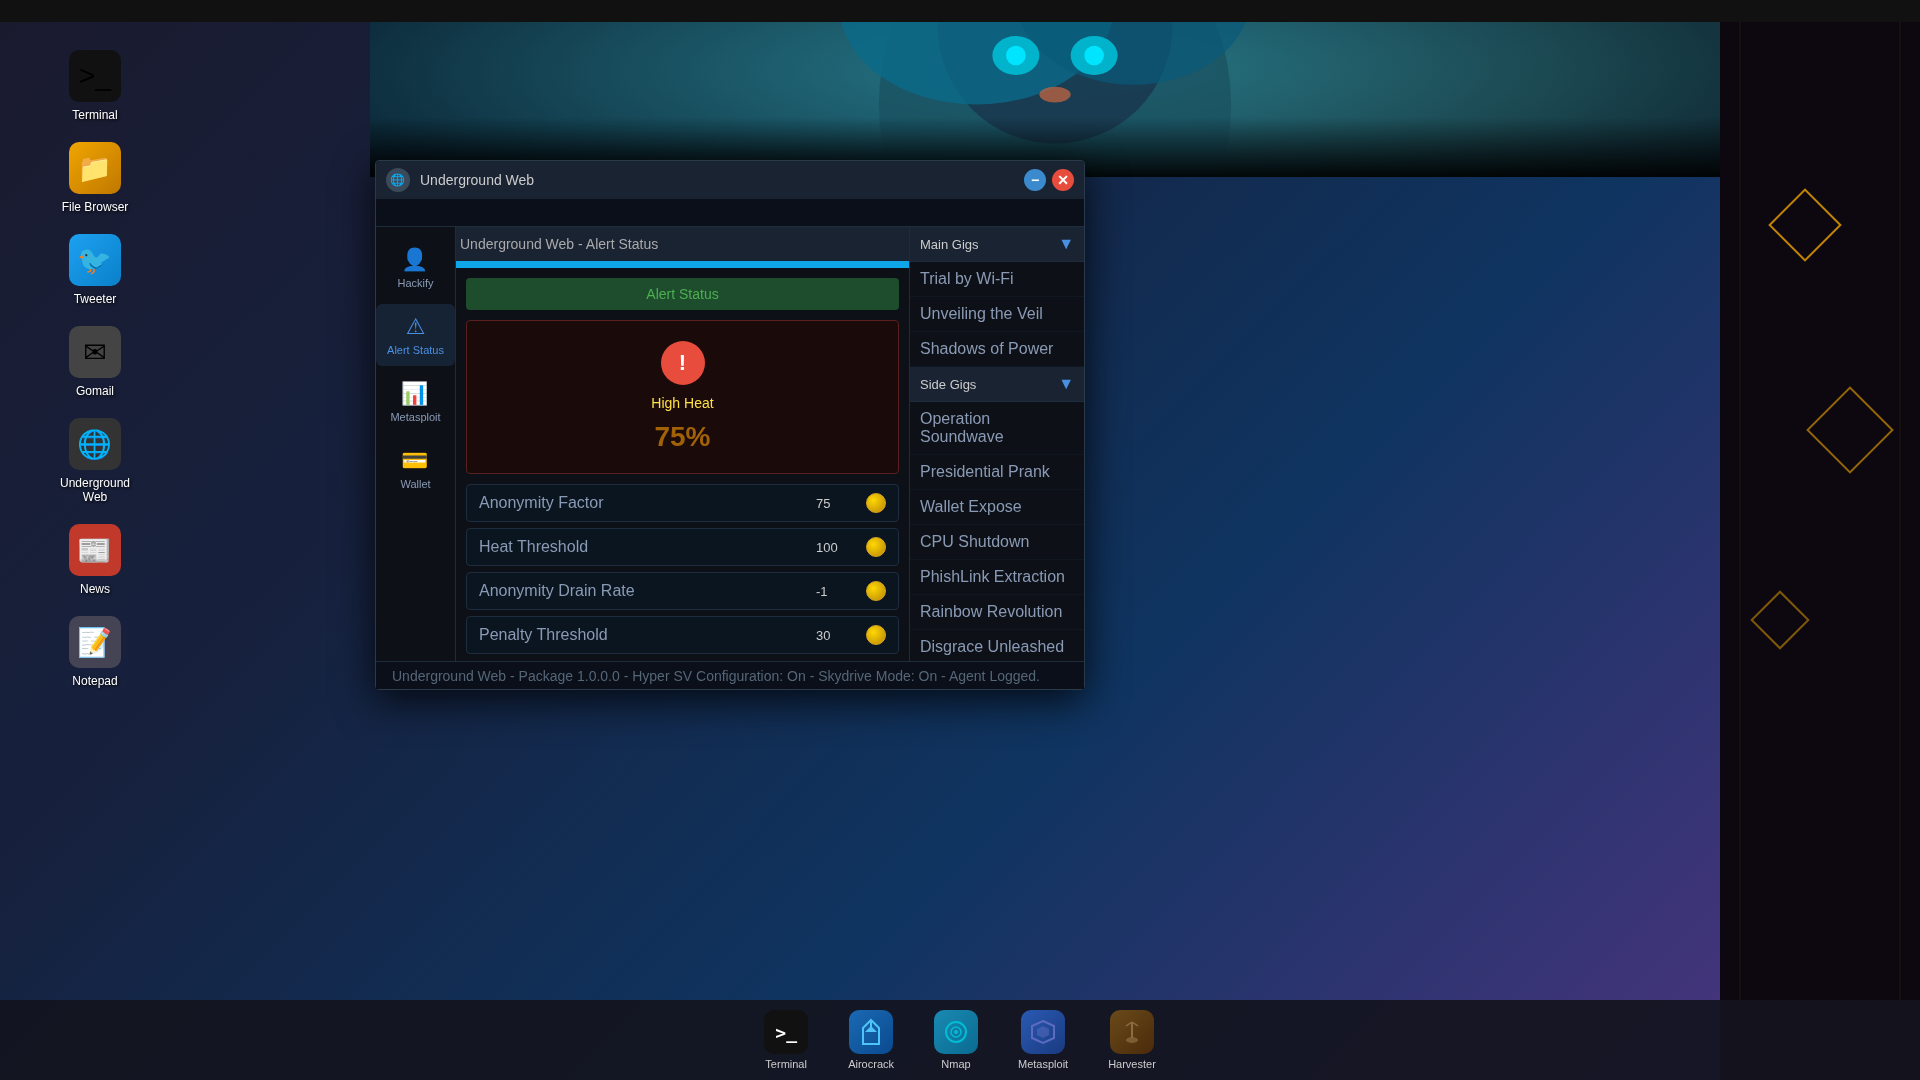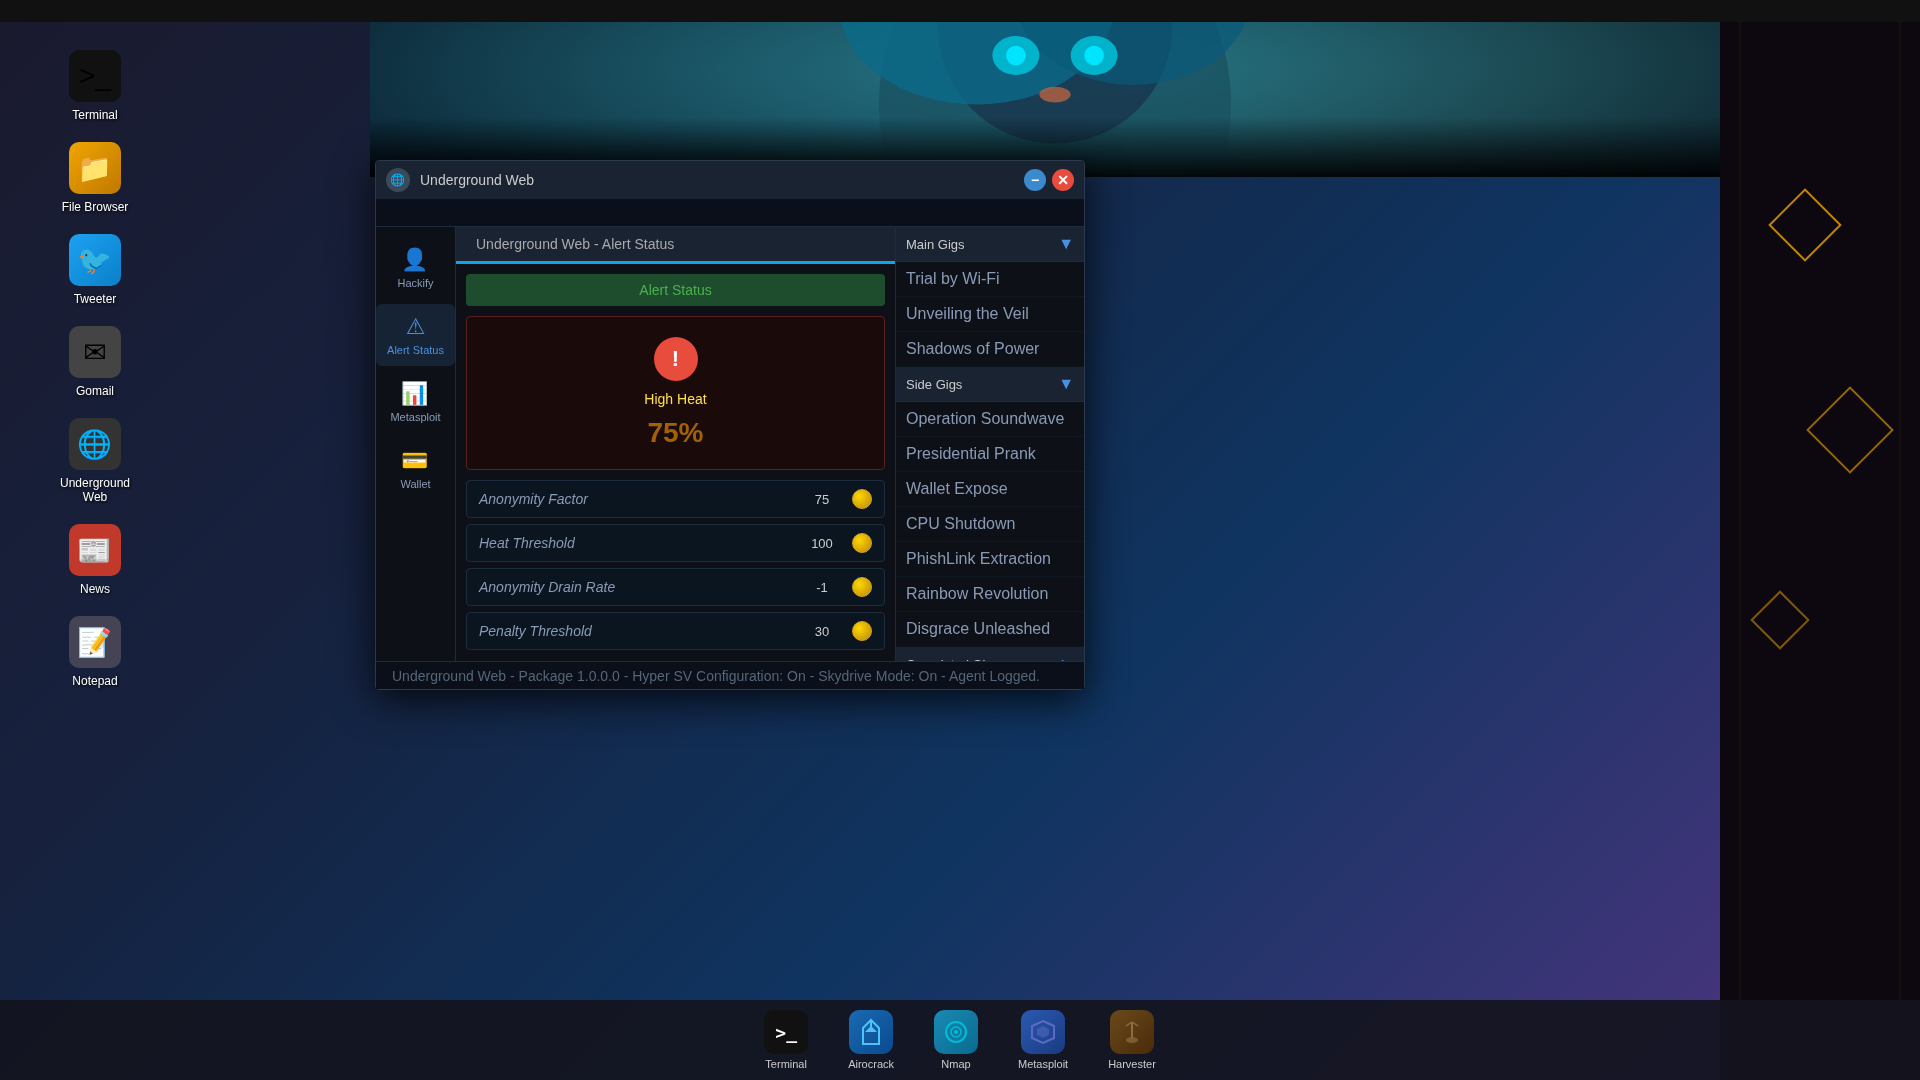--- a/index.html
+++ b/index.html
@@ -270,22 +270,22 @@
     
     .app-main {
       flex: 1;
       display: flex;
       flex-direction: column;
       background: #0d1117;
     }
 
     .app-main-header {
       background: #1a2332;
-      padding: 8px 20px;
-      border-bottom: 3px solid #0ea5e9;
+      padding: 8px 4px;
+      border-bottom: 7px solid #0ea5e9;
     }
 
     .app-main-title {
       color: #aaa;
       font-size: 14px;
     }
 
     
     .alert-panel {
       flex: 1;
@@ -351,44 +351,43 @@
       display: flex;
       align-items: center;
       background: #0a1520;
       border: 1px solid #1e2d3d;
       border-radius: 4px;
       padding: 8px 12px;
     }
 
     .stat-label {
       color: #8a9ab5;
-      font-size: 14px;
+      font-size: 16px;
       flex: 1;
-      font-style: italic;
     }
 
     .stat-value {
       color: #ccc;
       font-size: 13px;
       margin-right: 10px;
       min-width: 40px;
-      text-align: center;
+      text-align: left;
     }
 
     .stat-coin {
       width: 20px;
       height: 20px;
       background: radial-gradient(circle at 35% 35%, #ffd700, #b8860b);
       border-radius: 50%;
       border: 1px solid #daa520;
     }
 
     
     .gigs-panel {
-      width: 189px;
+      width: 175px;
       background: #0d1117;
       border-left: 1px solid #1e2d3d;
       display: flex;
       flex-direction: column;
       flex-shrink: 0;
       overflow-y: auto;
     }
 
     .gigs-section-header {
       display: flex;

